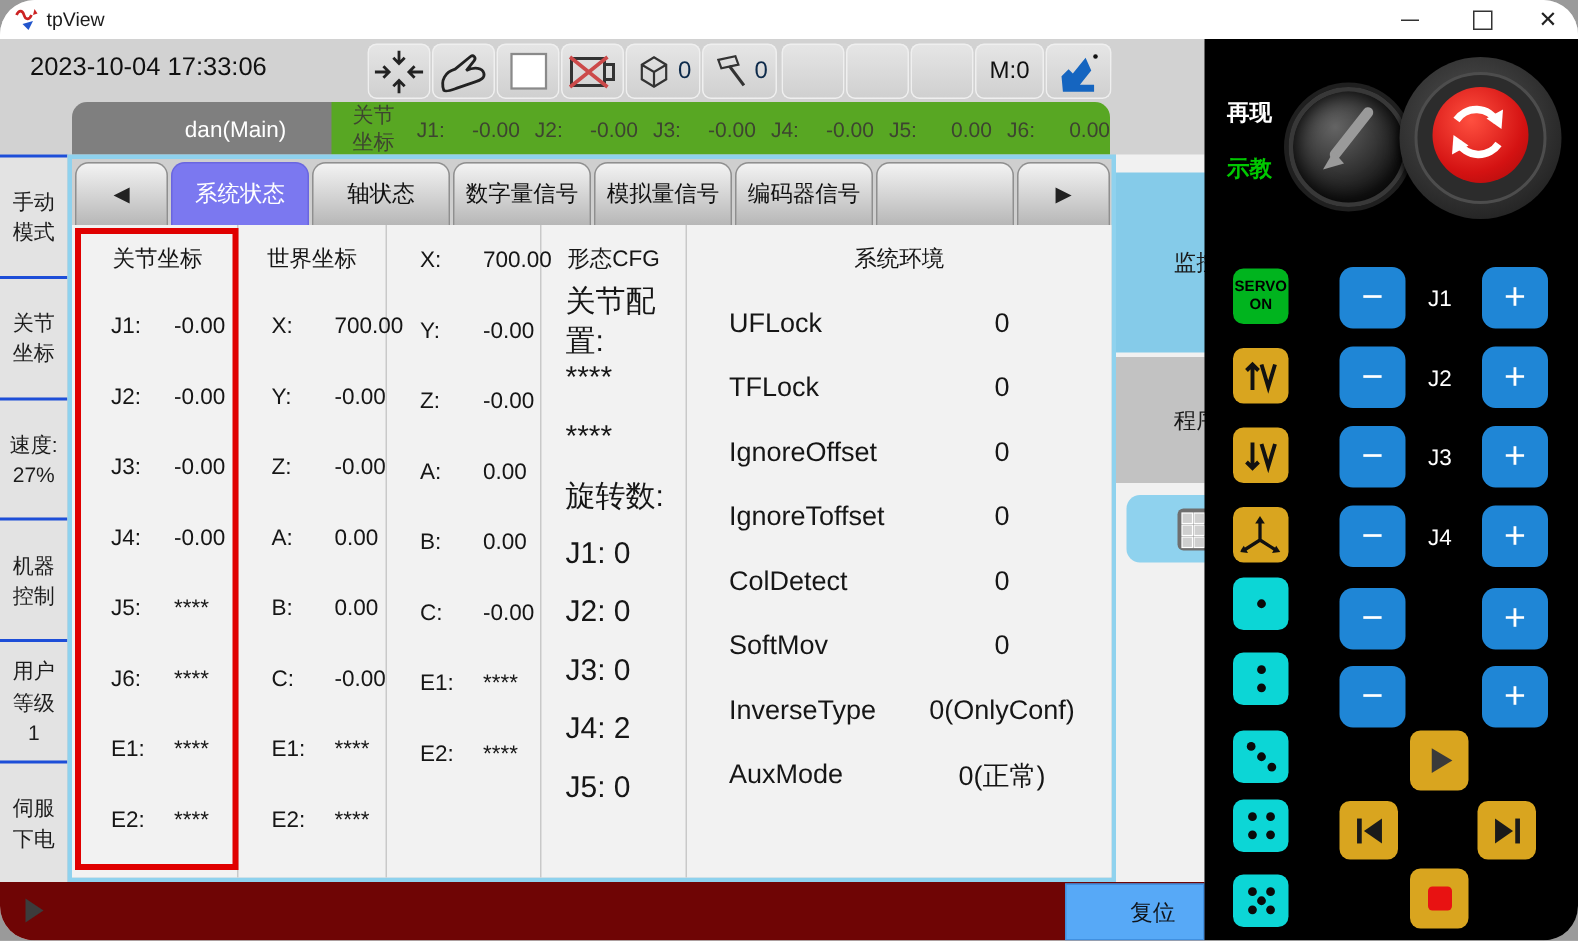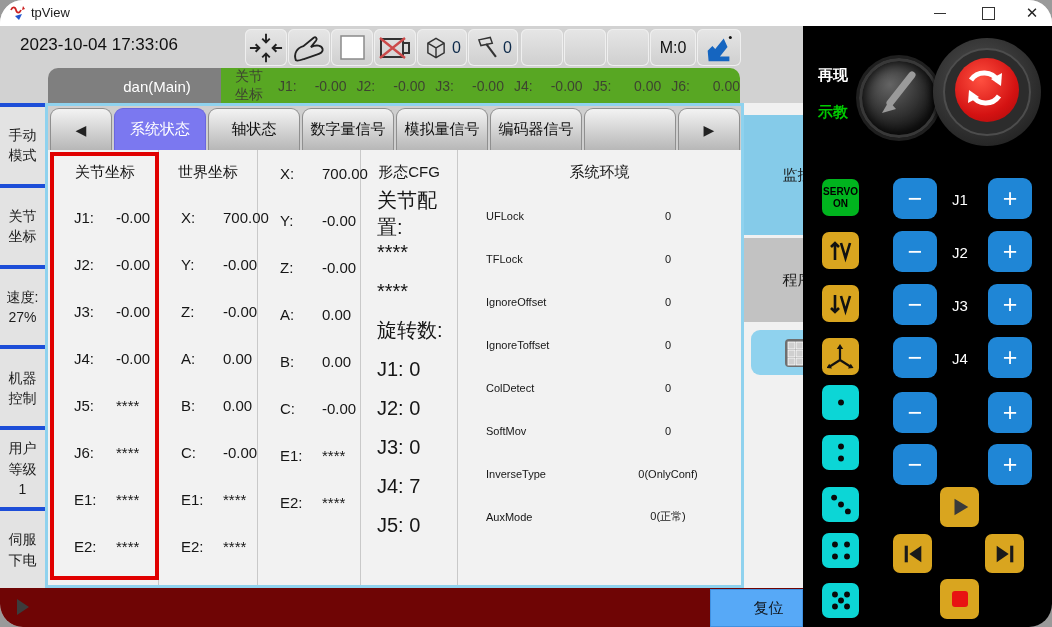--- a/index.html
+++ b/index.html
@@ -28,40 +28,40 @@
   .prog-tab{left:48px;top:42px;width:170px;height:36px;background:#7f7f7f;color:#fff;
             border-radius:10px 10px 0 0;font-size:15px;}
   .coordbar{left:221px;top:42px;width:519px;height:36px;background:#58a723;border-radius:0 10px 0 0;
             display:flex;align-items:center;padding-left:14px;box-sizing:border-box;gap:10px;
             font-size:14px;color:#3d4430;}
   .coordbar .jl{text-align:right;}
   .coordbar .jv{min-width:40px;text-align:right;}
 
   
   .sidebar{left:0;top:77px;width:45px;height:485px;background:#d2d2d2;display:flex;flex-direction:column;}
-  .side-cell{flex:1;background:#e3e3e3;border-top:4px solid #1d4ed8;display:flex;align-items:center;
+  .side-cell{flex:1;background:#e3e3e3;border-top:2px solid #1d4ed8;display:flex;align-items:center;
              justify-content:center;text-align:center;font-size:14px;color:#1d1d1d;line-height:1.45;}
 
   
   .content-frame{left:45px;top:77px;width:699px;height:485px;border:3px solid #8fd2ee;background:#cfcfcf;box-sizing:border-box;}
   .tab{top:82px;height:42px;width:92px;background:linear-gradient(#f3f3f3,#b7b7b7);
        border:1px solid #8f8f8f;border-bottom:none;border-radius:9px 9px 0 0;font-size:15px;color:#111;
        display:flex;align-items:center;justify-content:center;box-sizing:border-box;}
   .tab.active{background:#7b78f0;color:#fff;border-color:#6a66e0;}
   .tab.arrow{width:62px;font-size:14px;color:#222;}
 
   
   .cols{left:48px;top:124px;width:693px;height:435px;background:#f2f2f2;}
   .col{position:absolute;top:0;height:435px;border-right:1px solid #c9c9c9;box-sizing:border-box;}
   .colhead{height:44px;display:flex;align-items:center;justify-content:center;font-size:15px;}
   .crow{height:47px;display:flex;align-items:center;padding-left:22px;font-size:15px;}
   .crow .l{min-width:30px;}
   .crow .v{margin-left:12px;}
   .cfgline{height:39px;display:flex;align-items:center;padding-left:16px;font-size:20px;}
-  .envrow{height:43px;position:relative;display:flex;align-items:center;font-size:11px;}
+  .envrow{height:43px;position:relative;display:flex;align-items:center;font-size:18px;}
   .envrow .l{margin-left:28px;}
   .envrow .v{position:absolute;left:150px;width:120px;text-align:center;}
   .redbox{left:2px;top:2px;width:109px;height:428px;border:4px solid #e00000;box-sizing:border-box;pointer-events:none;}
 
   
   .rtab{left:744px;width:59px;border-radius:0 10px 10px 0;font-size:15px;color:#1a1a1a;}
   .rtab.monitor{top:89px;height:120px;background:#85cbe9;}
   .rtab.program{top:212px;height:84px;background:#c2c2c2;}
   .gridbtn{left:751px;top:304px;width:47px;height:45px;background:#8fd2ee;border-radius:9px;}
   .rstrip{left:744px;top:77px;width:59px;height:485px;background:#f1f1f1;}
@@ -331,21 +331,21 @@
 
       <div class="col" style="left:313px;width:97px">
         <div class="colhead">形态CFG</div>
         <div class="cfgline">关节配置:</div>
         <div class="cfgline">****</div>
         <div class="cfgline">****</div>
         <div class="cfgline">旋转数:</div>
         <div class="cfgline">J1: 0</div>
         <div class="cfgline">J2: 0</div>
         <div class="cfgline">J3: 0</div>
-        <div class="cfgline">J4: 7</div>
+        <div class="cfgline">J4: 2</div>
         <div class="cfgline">J5: 0</div>
       </div>
 
       <div class="col" style="left:410px;width:283px;border-right:none">
         <div class="colhead">系统环境</div>
         <div class="envrow">
             <span class="l">UFLock</span>
             <span class="v">0</span>
           </div>
         <div class="envrow">

